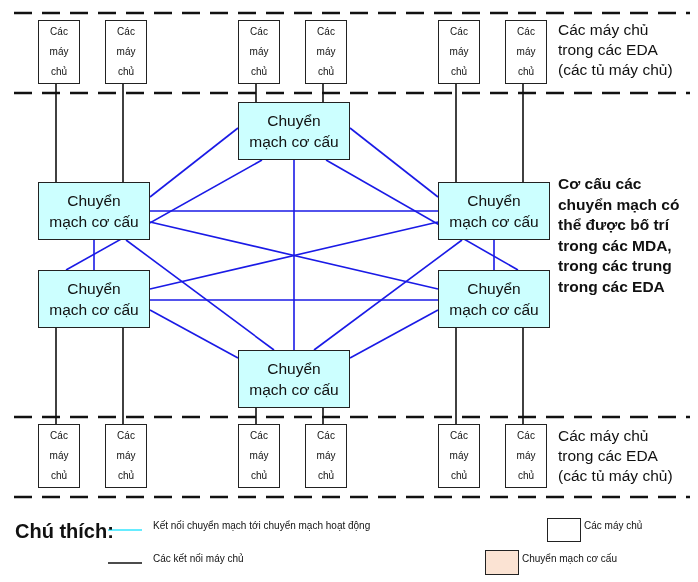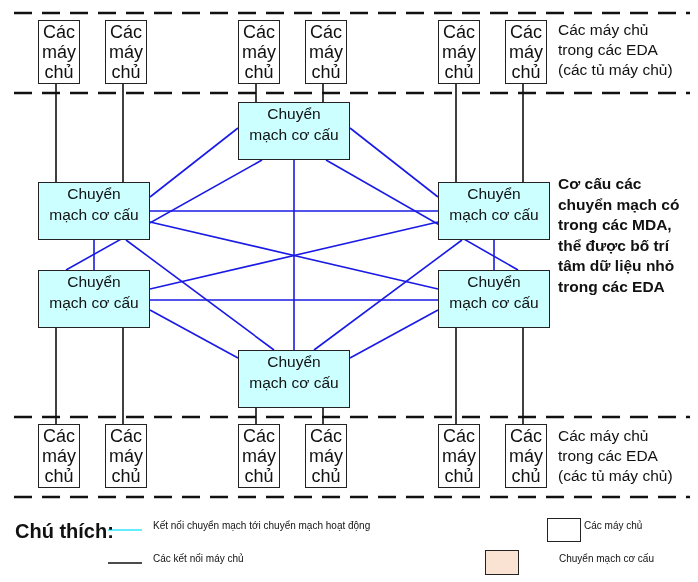--- a/index.html
+++ b/index.html
@@ -1,25 +1,25 @@
 <!DOCTYPE html>
 <html><head>
 <meta charset="utf-8">
 <style>
   html, body { margin: 0; padding: 0; background: #ffffff; }
   body { width: 698px; height: 582px; position: relative; overflow: hidden;
          font-family: "Liberation Sans", sans-serif; color: #111; }
   #diagram { position: absolute; left: 0; top: 0; }
   .server-box { position: absolute; width: 42px; height: 64px; border: 1.5px solid #222;
                 background: #fff; box-sizing: border-box; display: flex; flex-direction: column;
-                align-items: center; justify-content: center; font-size: 18px; line-height: 20px;
+                align-items: center; justify-content: center; font-size: 10px; line-height: 20px;
                 text-align: center; }
   .switch-box { position: absolute; width: 112px; height: 58px; border: 1.5px solid #222;
                 background: #ccffff; box-sizing: border-box; display: flex; flex-direction: column;
-                align-items: center; justify-content: flex-start; font-size: 15.5px; line-height: 21px;
+                align-items: center; justify-content: center; font-size: 15.5px; line-height: 21px;
                 text-align: center; }
   .note { position: absolute; font-size: 15.5px; line-height: 20px; white-space: nowrap; }
   .legend-title { position: absolute; font-weight: bold; font-size: 20px; }
   .legend-text { position: absolute; font-size: 10px; white-space: nowrap; }
   .legend-swatch { position: absolute; box-sizing: border-box; border: 1.5px solid #222; }
 </style>
 </head>
 <body>
 
 <svg id="diagram" width="698" height="582" xmlns="http://www.w3.org/2000/svg">
@@ -159,33 +159,33 @@
 
 <div class="note" style="left:558px; top:20px;">
   <div>Các máy chủ</div>
   <div>trong các EDA</div>
   <div>(các tủ máy chủ)</div>
 </div>
 
 <div class="note" style="left:558px; top:174px; line-height:20.5px;font-weight:bold;">
   <div>Cơ cấu các</div>
   <div>chuyển mạch có</div>
+  <div>thể được bố trí</div>
   <div>trong các MDA,</div>
-  <div>thể được bố trí</div>
-  <div>tâm dữ  liệu nhỏ</div>
+  <div>trong các trung</div>
   <div>trong các EDA</div>
 </div>
 
 <div class="note" style="left:558px; top:426px;">
   <div>Các máy chủ</div>
   <div>trong các EDA</div>
   <div>(các tủ máy chủ)</div>
 </div>
 
 <div>
   <div class="legend-title" style="left:15px; top:520px;">Chú thích:</div>
   <div class="legend-text" style="left:153px; top:520px;">Kết nối chuyển mạch tới chuyển mạch hoạt động</div>
   <div class="legend-text" style="left:153px; top:553px;text-align:right;">Các kết nối máy chủ</div>
   <div class="legend-swatch" style="left:547px; top:518px; width:34px; height:24px; background:#fff;"></div>
   <div class="legend-text" style="left:584px; top:520px;">Các máy chủ</div>
   <div class="legend-swatch" style="left: 485px; top: 550px; width: 34px; height: 25px; background: rgb(251, 227, 211);"></div>
-  <div class="legend-text" style="left:522px; top:553px;margin-left:37px;">Chuyển mạch cơ cấu</div>
+  <div class="legend-text" style="left:522px; top:553px;">Chuyển mạch cơ cấu</div>
 </div>
 
 </body></html>

